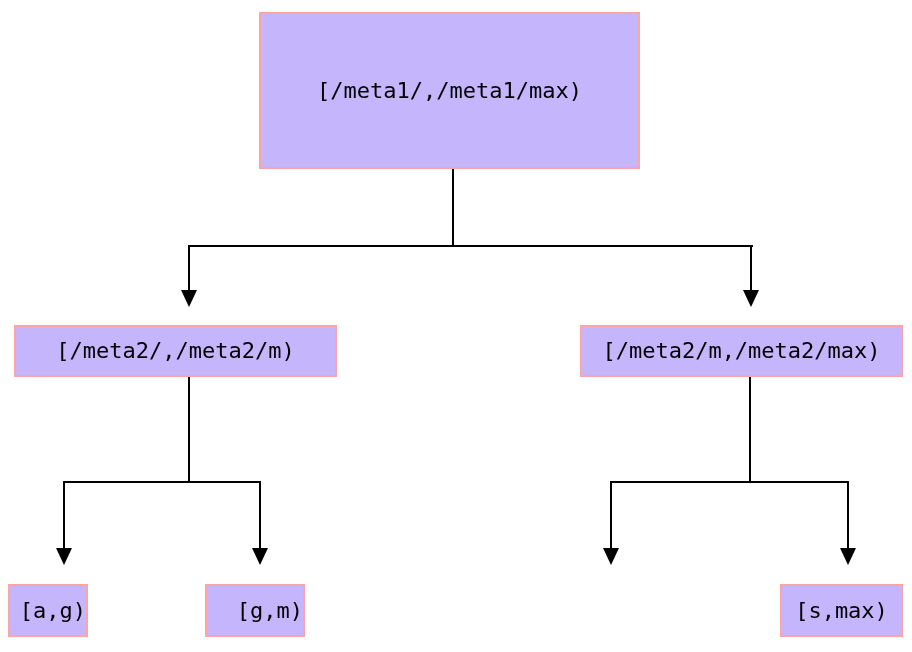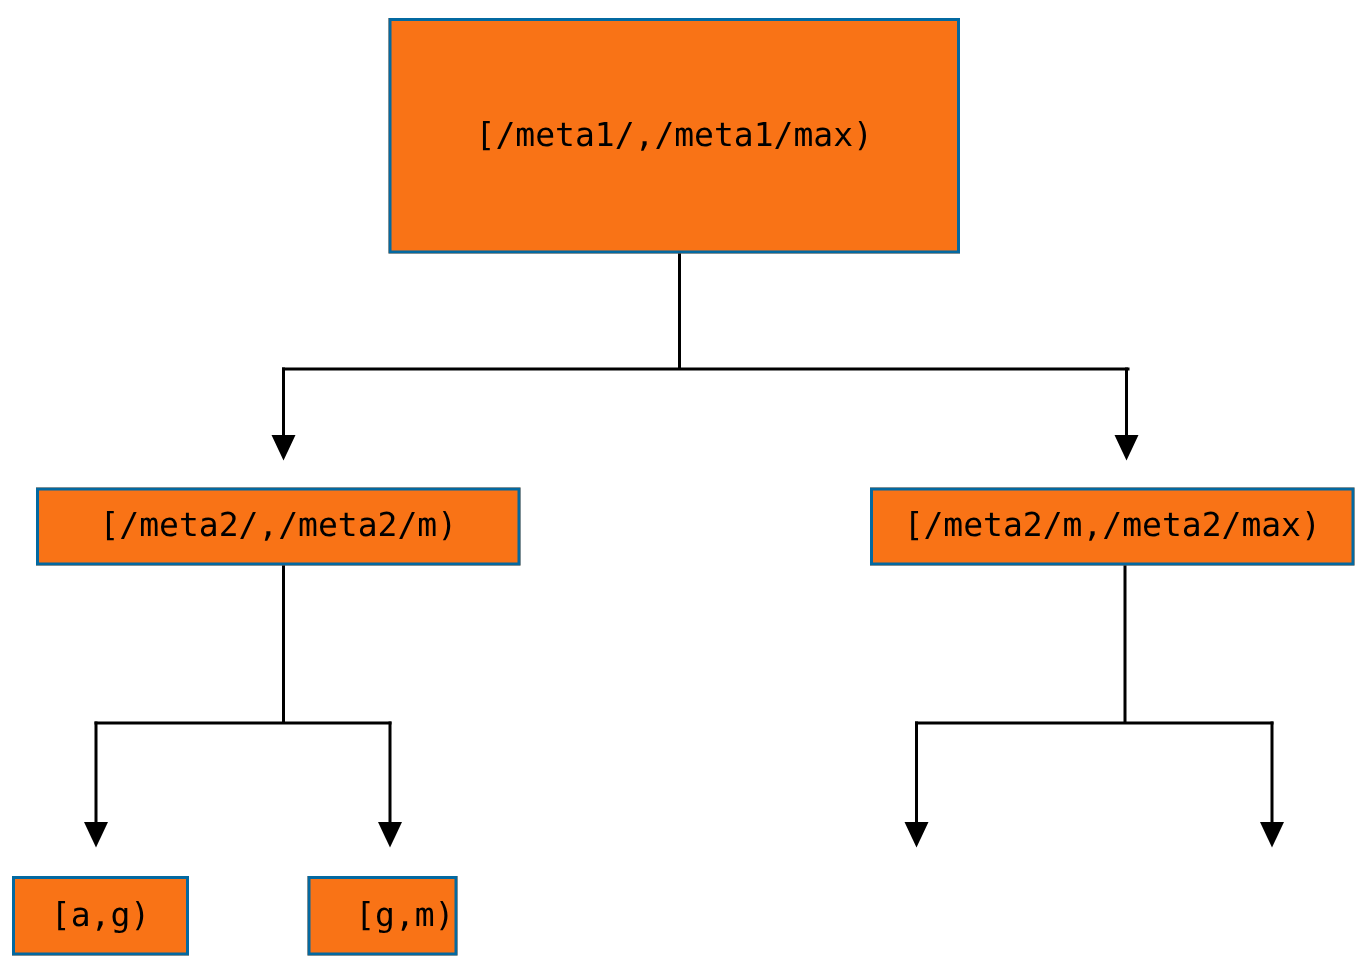--- a/index.html
+++ b/index.html
@@ -12,33 +12,33 @@
     width: 912px;
     height: 652px;
     background: #ffffff;
     font-family: "DejaVu Sans Mono", "Liberation Mono", monospace;
     color: #000000;
     overflow: hidden;
   }
   .node {
     position: absolute;
     box-sizing: border-box;
-    border: 2px solid #0369a1;
-    background: #f97316;
+    border: 2px solid #fca5a5;
+    background: #c4b5fd;
     display: flex;
     align-items: center;
     justify-content: center;
     font-size: 22px;
     line-height: 1;
     white-space: nowrap;
   }
   .node-root   { left: 259px; top: 12px;  width: 381px; height: 157px; }
-  .node-l2a    { left: 24px;  top: 325px; width: 323px; height: 52px; }
+  .node-l2a    { left: 14px;  top: 325px; width: 323px; height: 52px; }
   .node-l2b    { left: 580px; top: 325px; width: 323px; height: 52px; }
-  .node-ag     { left: 8px;   top: 584px; width: 118px; height: 53px; }
+  .node-ag     { left: 8px;   top: 584px; width: 80px; height: 53px; justify-content: flex-end; }
   .node-gm     { left: 205px; top: 584px; width: 100px; height: 53px; justify-content: flex-end; }
   .node-ms     { left: 553px; top: 584px; width: 102px; height: 53px; }
   .node-smax   { left: 780px; top: 584px; width: 123px; height: 53px; }
   .line {
     position: absolute;
     background: #000000;
   }
   .arrowhead {
     position: absolute;
     width: 0;
@@ -67,20 +67,23 @@
 
   <div class="node node-ag">
     <span>[a,g)</span>
   </div>
 
   <div class="node node-gm">
     <span>[g,m)</span>
   </div>
 
 
+  <div class="node node-smax">
+    <span>[s,max)</span>
+  </div>
 
   <div class="line" style="left:452px; top:169px; width:2px; height:77px;"></div>
   <div class="line" style="left:188px; top:245px; width:565px; height:2px;"></div>
   <div class="line" style="left:188px; top:245px; width:2px; height:45px;"></div>
   <div class="line" style="left:750px; top:245px; width:2px; height:45px;"></div>
   <div class="arrowhead" style="left:181px; top:290px;"></div>
   <div class="arrowhead" style="left:743px; top:290px;"></div>
 
   <div class="line" style="left:188px; top:377px; width:2px; height:105px;"></div>
   <div class="line" style="left:63px; top:481px; width:198px; height:2px;"></div>

